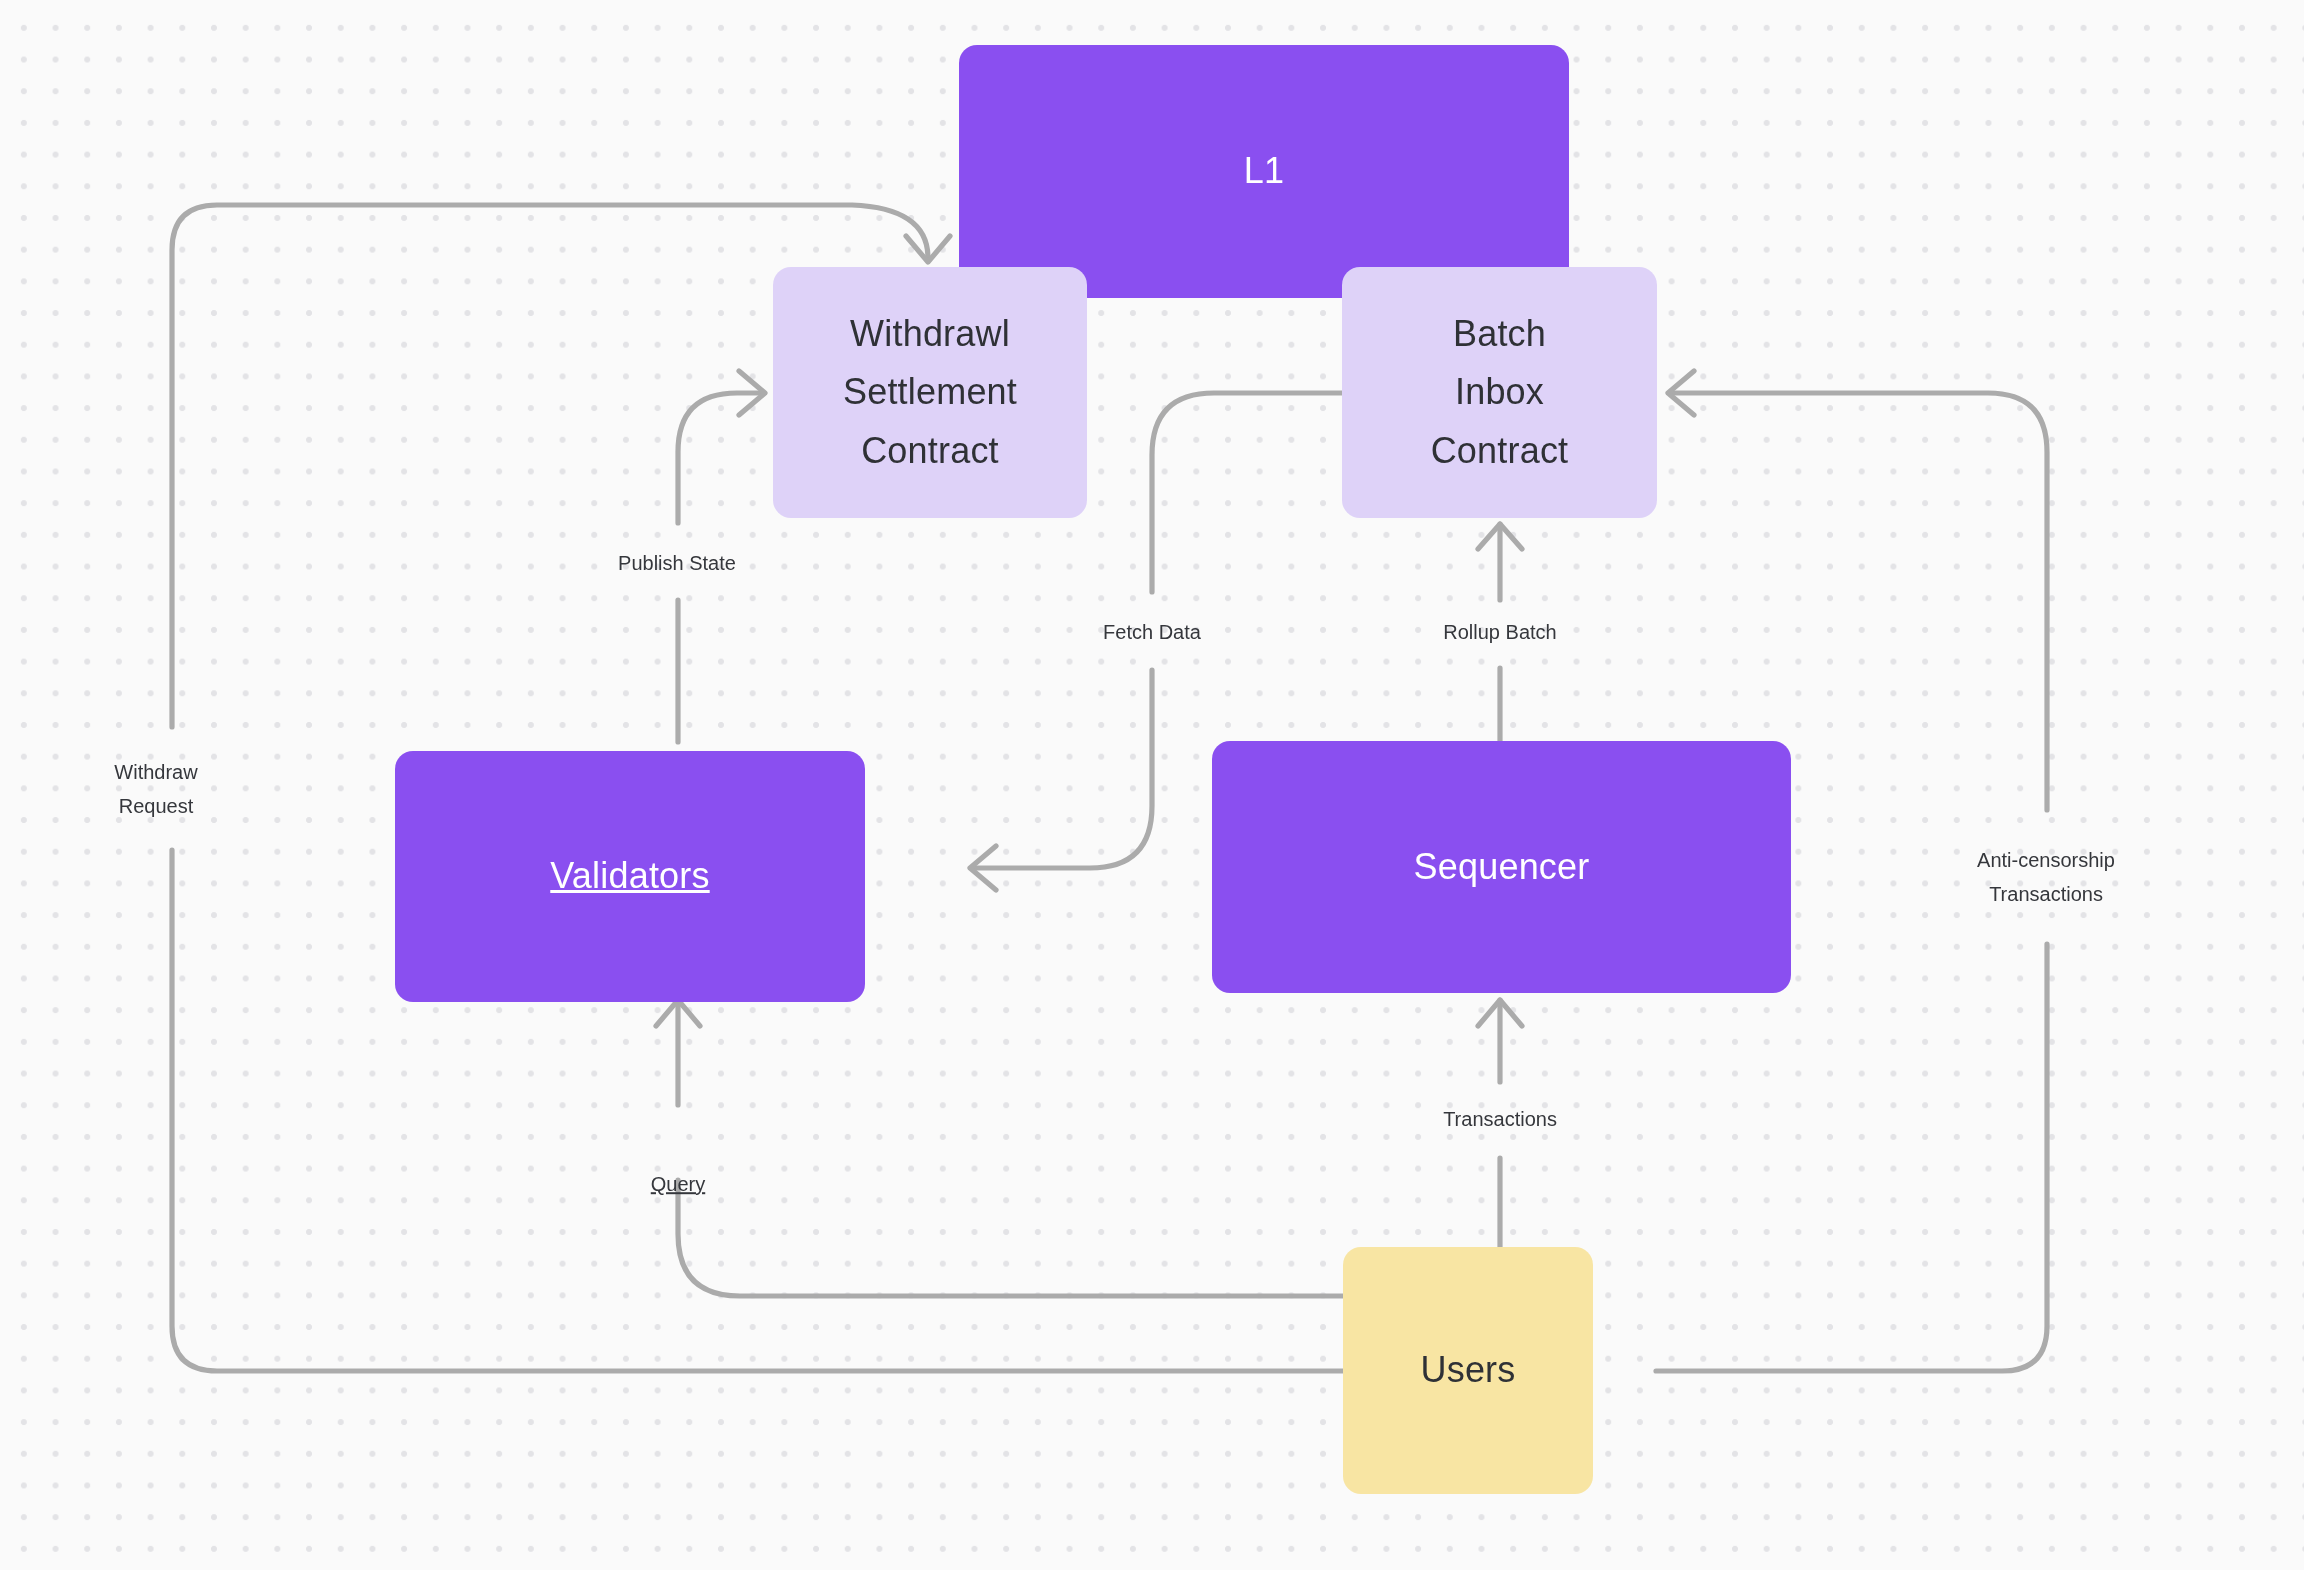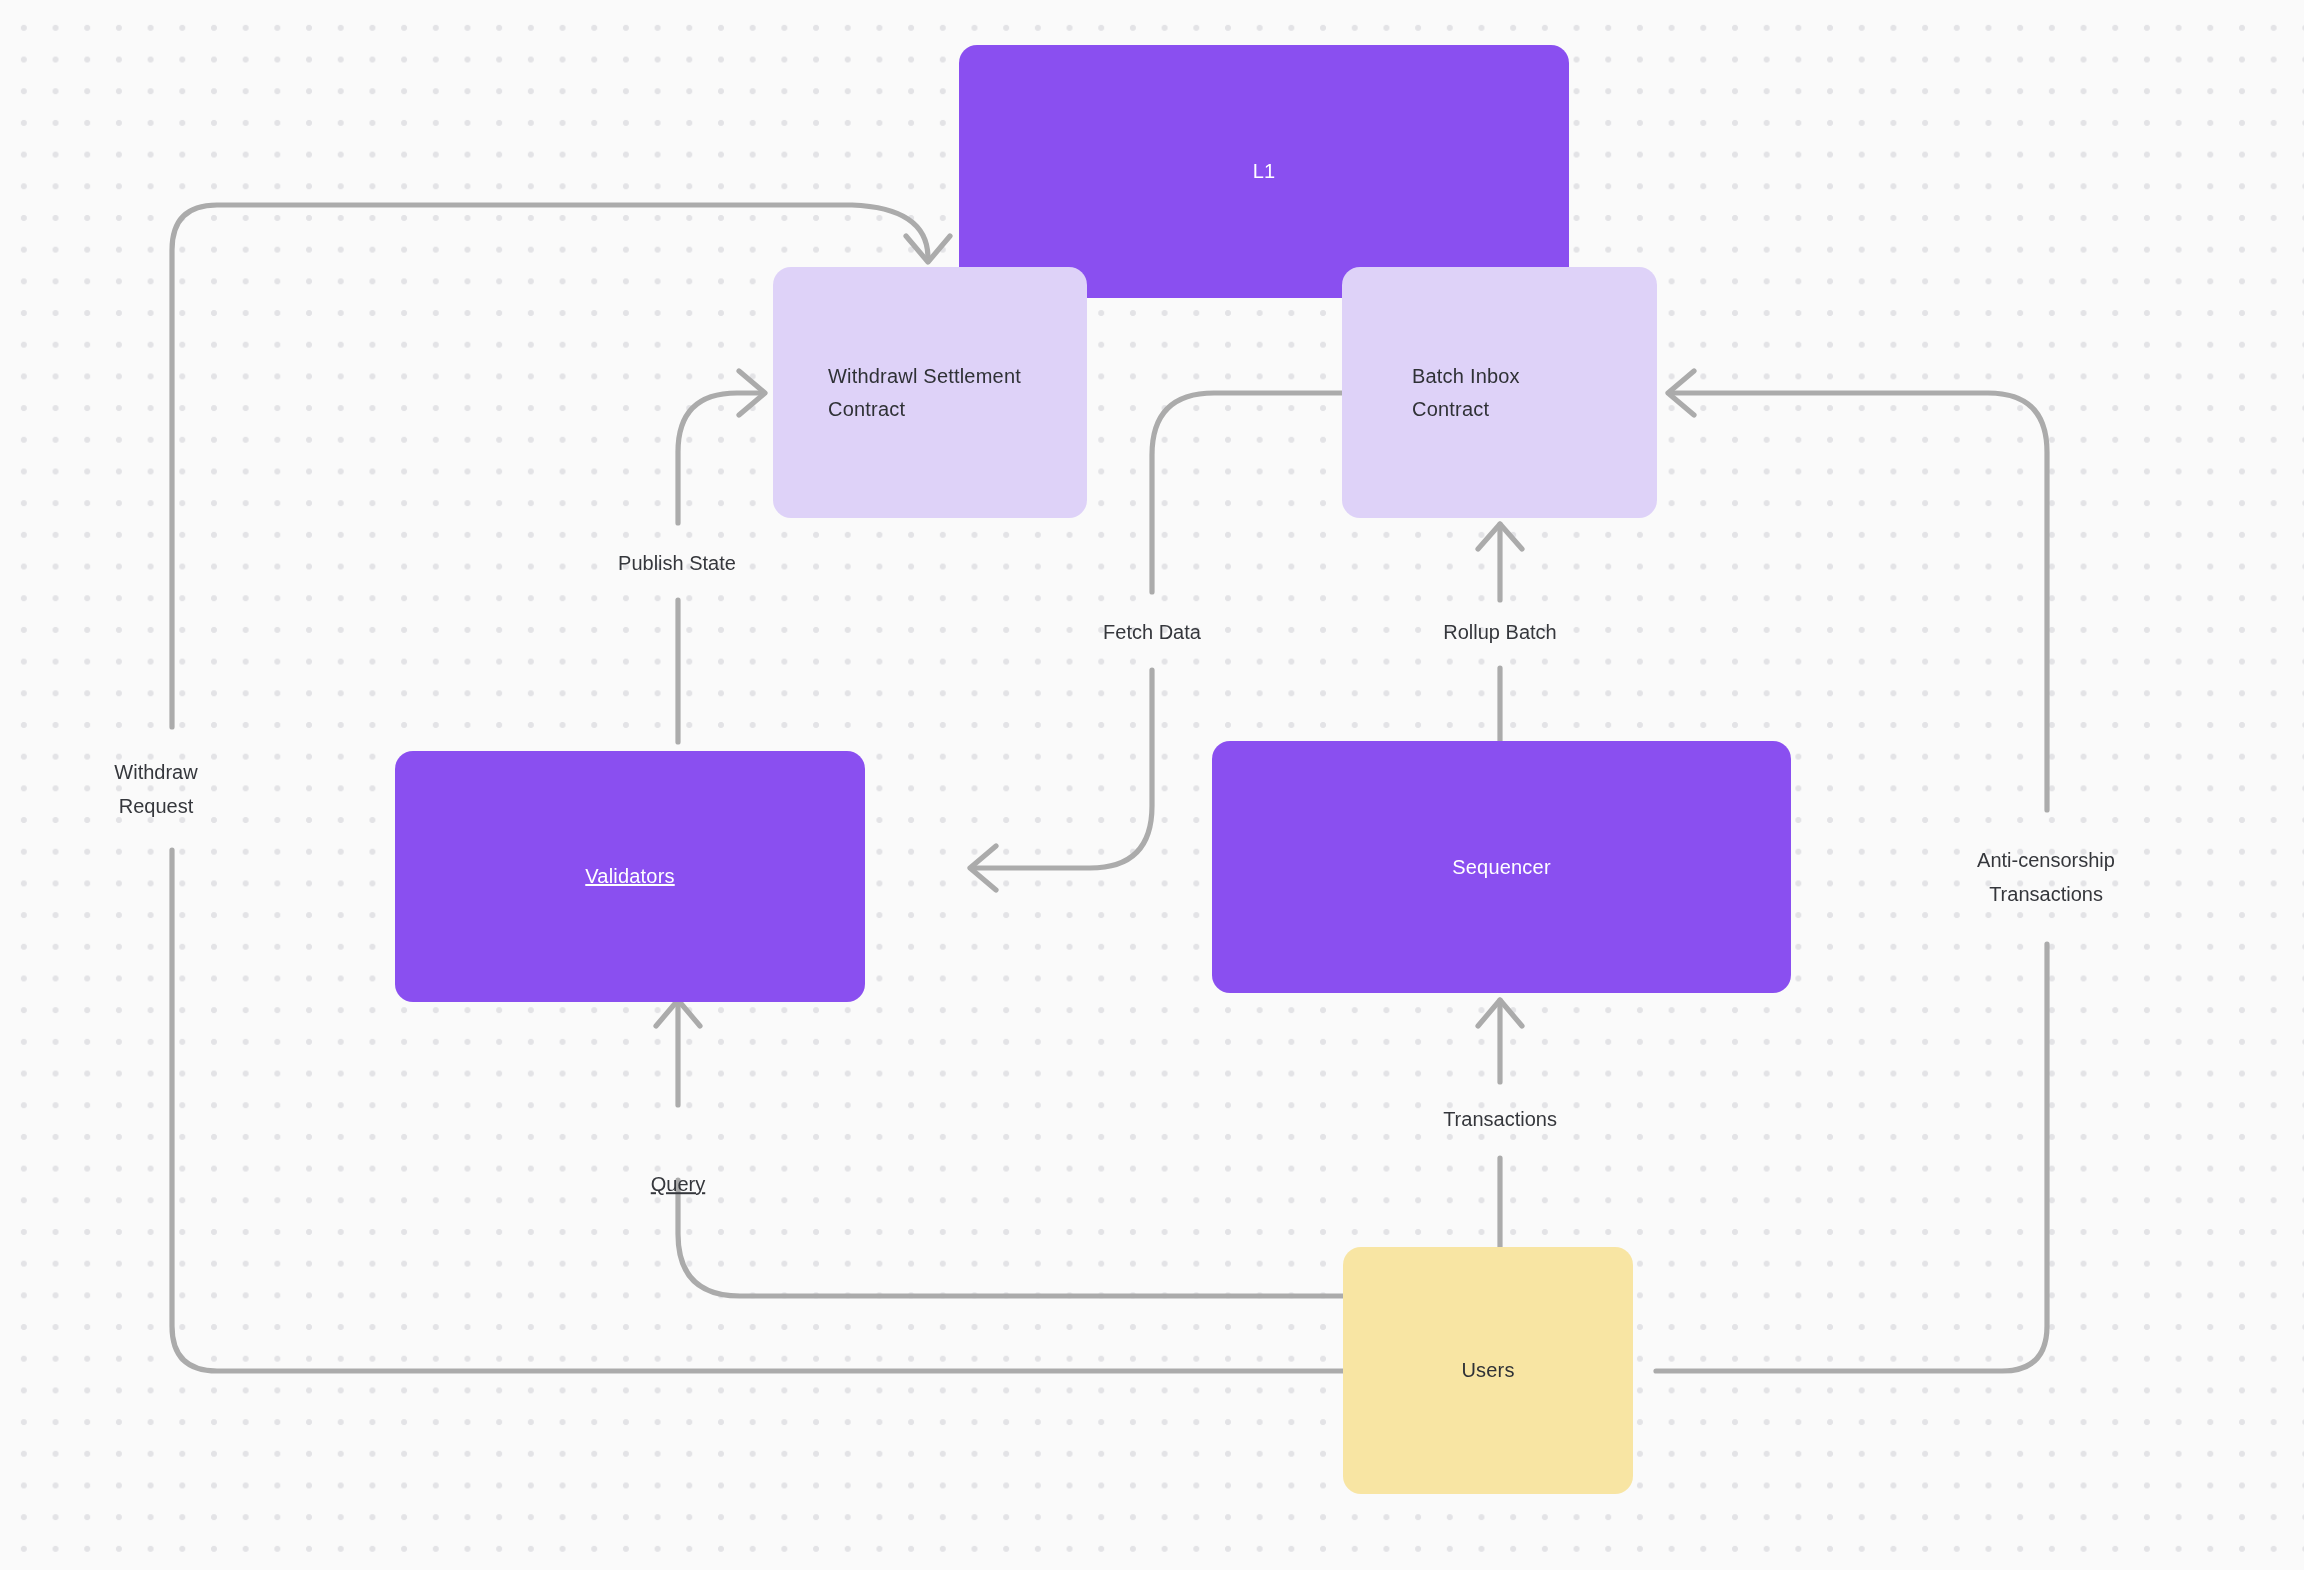--- a/index.html
+++ b/index.html
@@ -10,21 +10,21 @@
     background-image:radial-gradient(circle,#e3e3e6 2.7px,transparent 3.3px);
     background-size:31.7px 31.7px;
     background-position:8px 12px;
     font-family:"Liberation Sans","DejaVu Sans",sans-serif;
     overflow:hidden;
   }
   svg.edges{position:absolute;left:0;top:0;width:2304px;height:1570px;}
   svg.edges path{fill:none;stroke:#ababab;stroke-width:5.2;stroke-linecap:round;stroke-linejoin:round;}
   .node{
     position:absolute;display:flex;align-items:center;justify-content:center;
-    border-radius:18px;font-size:20px;line-height:1.62;
+    border-radius:18px;font-size:36px;line-height:1.62;text-align:center;
     letter-spacing:.2px;
   }
   .node.purple{background:#8a4ff0;color:#ffffff;}
   .node.lavender{background:#ded2f8;color:#2f3136;}
   .node.yellow{background:#f8e5a3;color:#2f3136;}
   .edge-label{
     position:absolute;transform:translate(-50%,-50%);
     font-size:20px;line-height:1.68;color:#35373c;text-align:center;
     white-space:nowrap;
   }
@@ -83,21 +83,21 @@
   <div class="node purple" style="left:959px;top:45px;width:610px;height:253px;">L1</div>
 
   <div class="node lavender" style="left:773px;top:267px;width:314px;height:251px;padding:16px 55px;box-sizing:border-box;">Withdrawl Settlement Contract</div>
 
   <div class="node lavender" style="left:1342px;top:267px;width:315px;height:251px;padding:9px 70px;box-sizing:border-box;">Batch Inbox Contract</div>
 
   <div class="node purple" style="left:395px;top:751px;width:470px;height:251px;text-decoration:underline;">Validators</div>
 
   <div class="node purple" style="left:1212px;top:741px;width:579px;height:252px;">Sequencer</div>
 
-  <div class="node yellow" style="left:1343px;top:1247px;width:290px;height:247px;">Users</div>
+  <div class="node yellow" style="left:1343px;top:1247px;width:250px;height:247px;">Users</div>
 
   <div class="edge-label wrap" style="left:156px;top:790px;width:160px;">Withdraw Request</div>
 
   <div class="edge-label" style="left:677px;top:564px;">Publish State</div>
 
   <div class="edge-label" style="left:1152px;top:633px;">Fetch Data</div>
 
   <div class="edge-label" style="left:1500px;top:633px;">Rollup Batch</div>
 
   <div class="edge-label" style="left:678px;top:1185px;text-decoration:underline;">Query</div>

